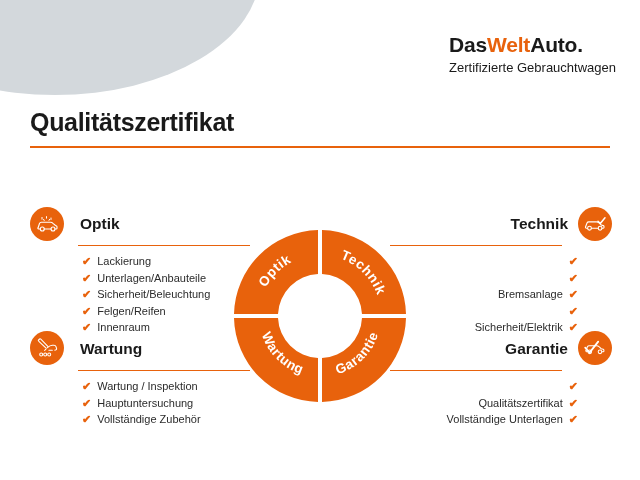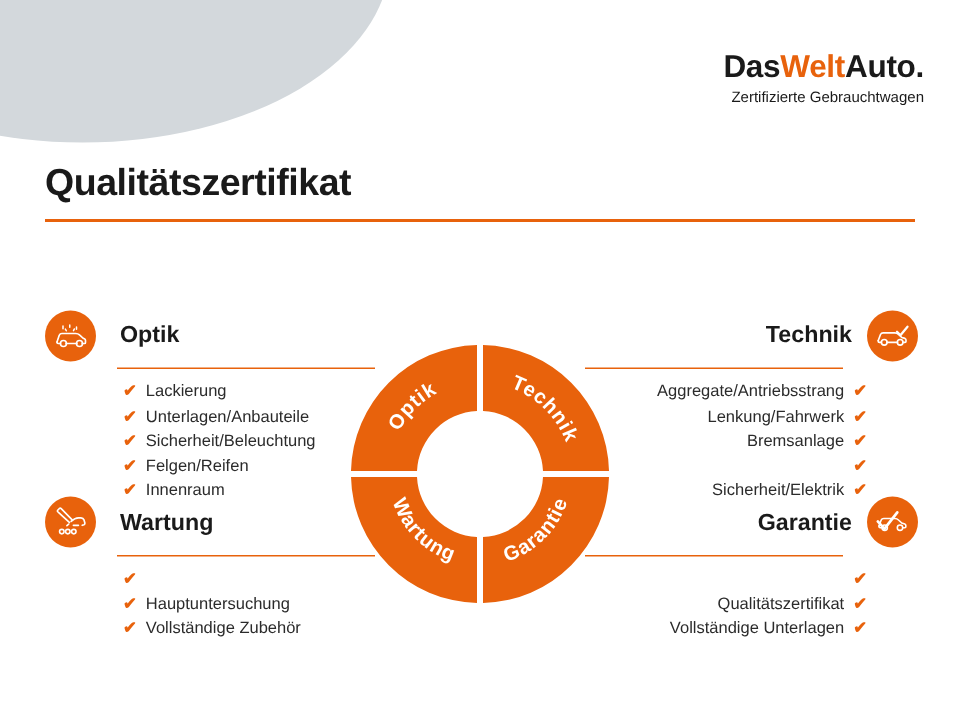--- a/index.html
+++ b/index.html
@@ -27,35 +27,34 @@
     height: 245px;
     background: #d3d8dc;
     border-radius: 50%;
   }
 
   
   .logo {
     position: absolute;
     right: 24px;
     top: 34px;
-    text-align: right;
     line-height: 1;
     margin-left: 28px;
   }
   .logo-main {
     font-size: 21px;
     font-weight: bold;
     color: #1a1a1a;
     letter-spacing: -0.2px;
     white-space: nowrap;
   }
   .logo-main .hl { color: #e8620c; }
   .logo-sub {
     margin-top: 6px;
-    font-size: 10px;
+    font-size: 13px;
     color: #1a1a1a;
     white-space: nowrap;
   }
 
   
   .title-wrap {
     position: absolute;
     left: 30px;
     top: 108px;
     width: 580px;
@@ -236,25 +235,23 @@
     </svg>
   </div>
   <div class="block block-tr">
     <div class="block-head-row">
       <span class="block-title">Technik</span>
       <span style="width:32px"></span>
     </div>
     <div class="block-rule"></div>
     <ul class="check-list">
       <li>
-          <span>Aggregate/Antriebsstrang</span>
-          <span class="chk">✔</span>
-        </li>
-      <li>
-          <span>Lenkung/Fahrwerk</span>
+          <span class="chk">✔</span>
+        </li>
+      <li>
           <span class="chk">✔</span>
         </li>
       <li>
           <span>Bremsanlage</span>
           <span class="chk">✔</span>
         </li>
       <li>
           <span class="chk">✔</span>
         </li>
       <li>
@@ -278,20 +275,21 @@
   </div>
   <div class="block block-bl">
     <div class="block-head-row">
       <span style="width:40px"></span>
       <span class="block-title">Wartung</span>
     </div>
     <div class="block-rule"></div>
     <ul class="check-list">
       <li>
           <span class="chk">✔</span>
+          <span>Wartung / Inspektion</span>
         </li>
       <li>
           <span class="chk">✔</span>
           <span>Hauptuntersuchung</span>
         </li>
       <li>
           <span class="chk">✔</span>
           <span>Vollständige Zubehör</span>
         </li>
     </ul>

